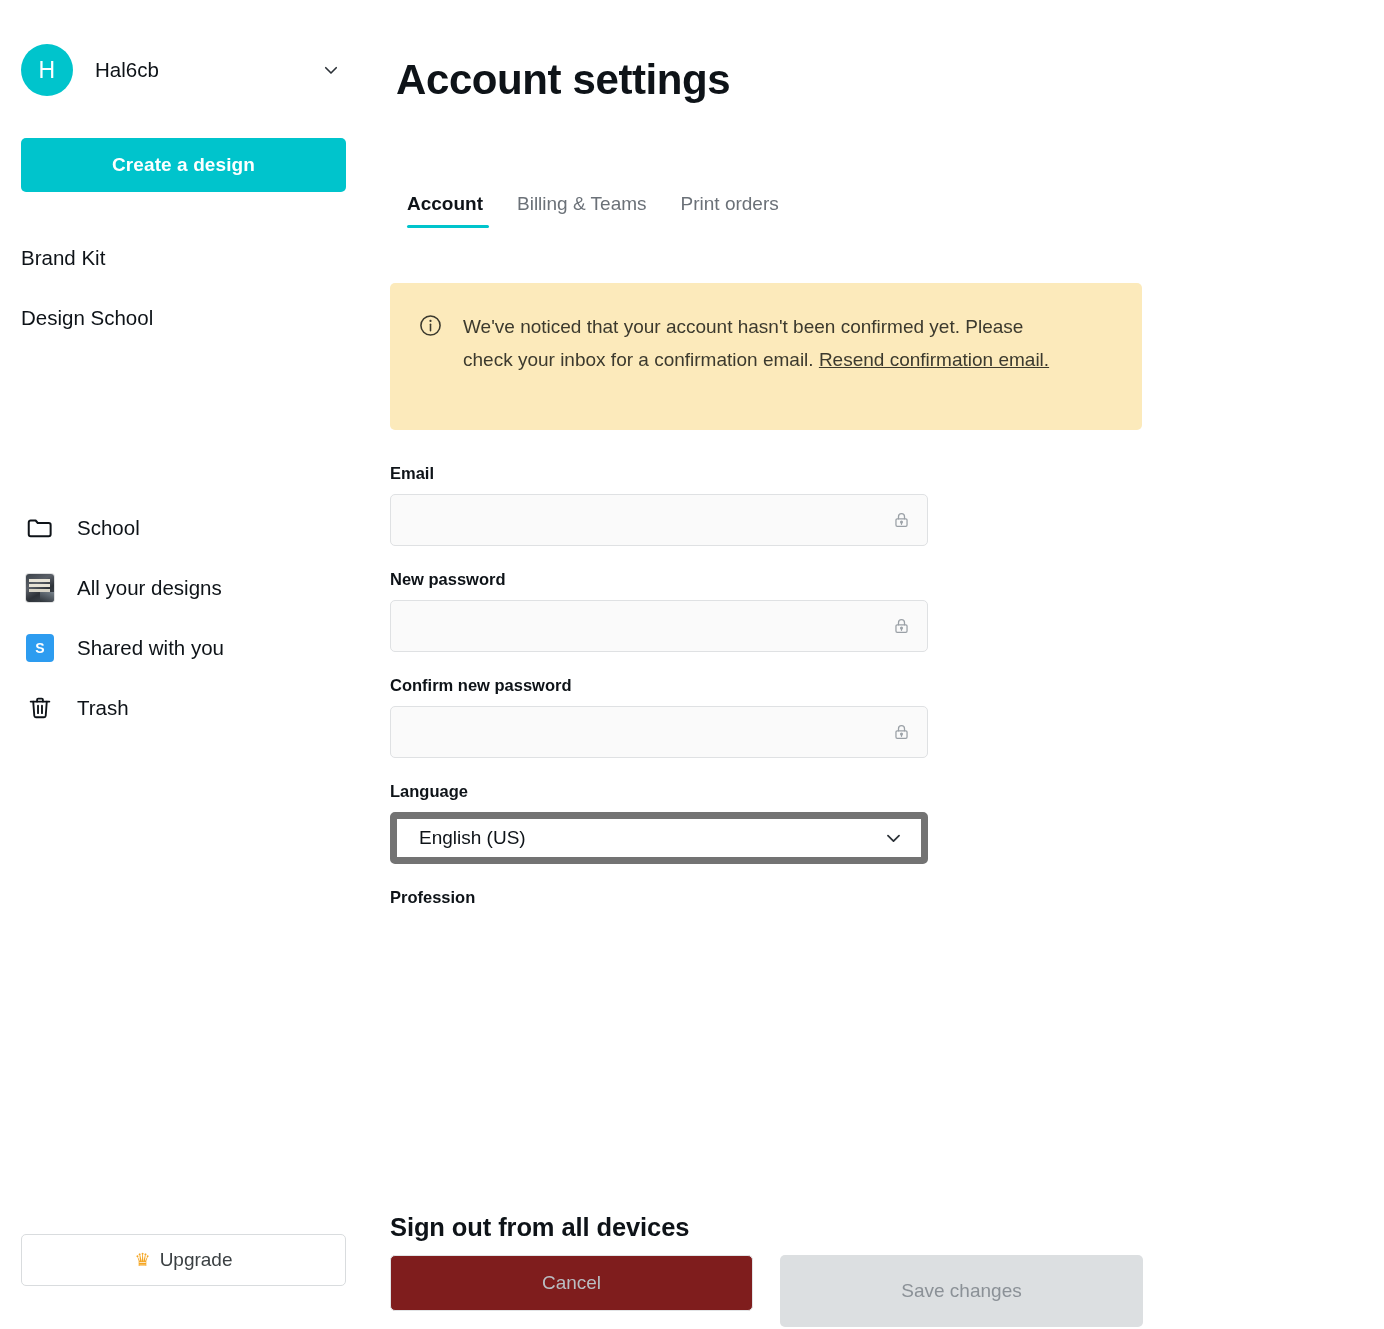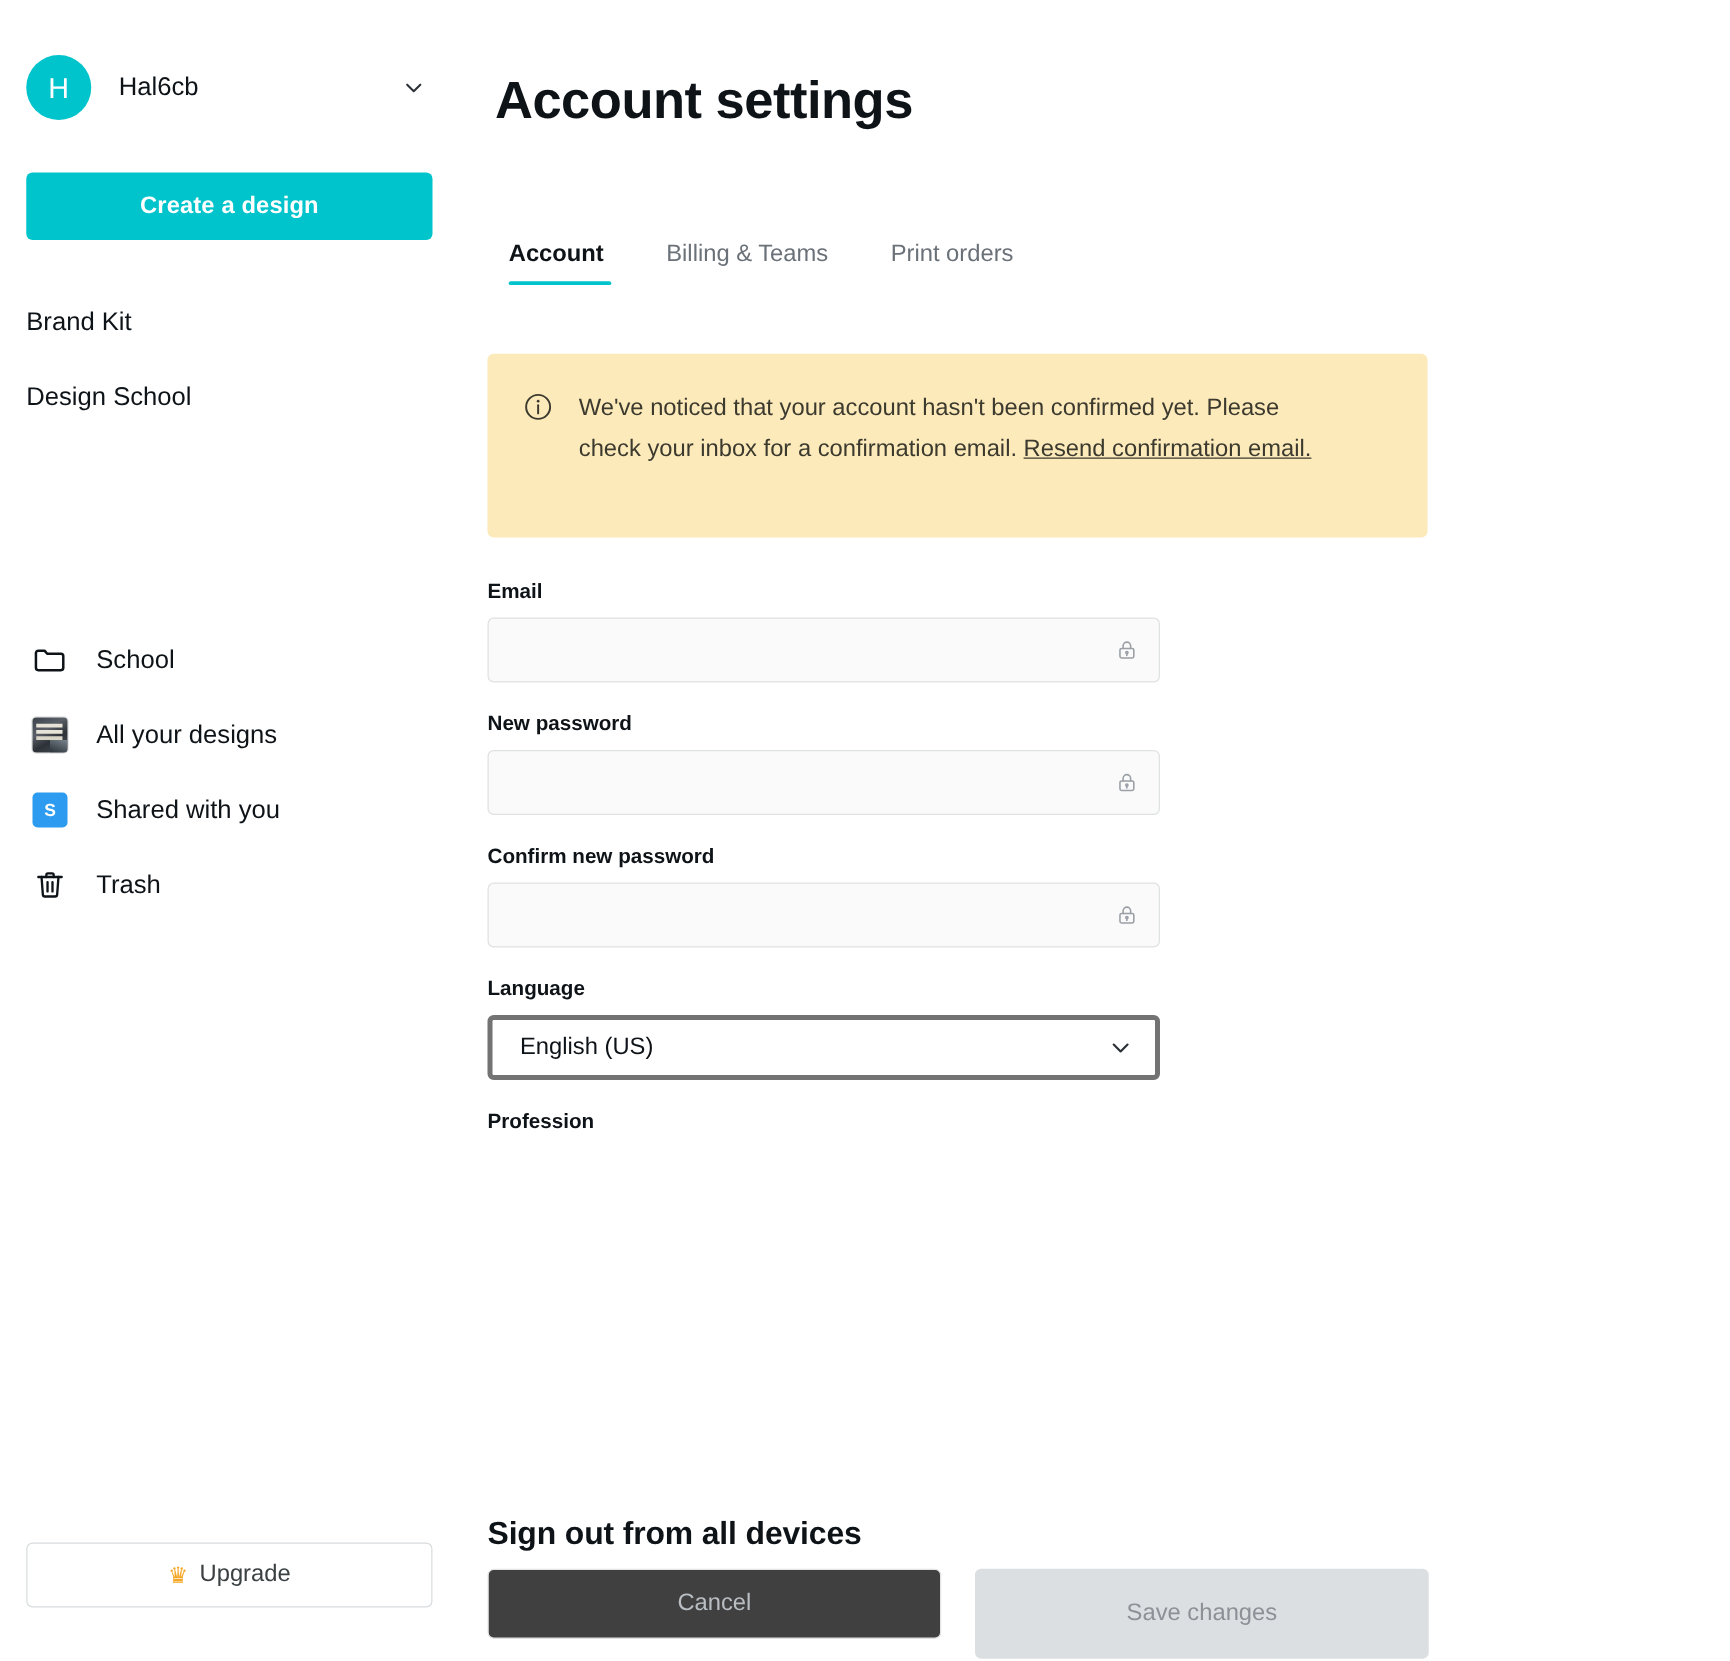--- a/index.html
+++ b/index.html
@@ -204,21 +204,21 @@
     color: #0e1318;
     letter-spacing: -.4px;
   }
 
   .tabs {
     position: absolute;
     left: 14px;
     top: 193px;
     display: flex;
     align-items: flex-end;
-    gap: 16px;
+    gap: 0;
   }
   .tab {
     position: relative;
     font-size: 19px;
     padding: 0 17px 13px 17px;
     color: #6b7178;
     cursor: pointer;
     white-space: nowrap;
   }
   .tab:first-child { padding-left: 11px; }
@@ -306,21 +306,21 @@
     height: 19px;
     color: #9aa0a6;
     pointer-events: none;
   }
   .lock-ico svg { display:block; }
 
   .select-box {
     position: relative;
     width: 538px;
     height: 52px;
-    border: 4px solid #737373;
+    border: 7px solid #737373;
     border-radius: 5px;
     background: #ffffff;
     display: flex;
     align-items: center;
     padding: 0 46px 0 22px;
     font-size: 19px;
     color: #0e1318;
     cursor: pointer;
   }
   .select-chev {
@@ -349,21 +349,21 @@
     left: 8px;
     top: 1255px;
     display: flex;
     gap: 27px;
   }
   .btn-cancel {
     width: 363px;
     height: 56px;
     border: 1px solid #e2e4e6;
     border-radius: 5px;
-    background: #404040;
+    background: #7f1d1d;
     color: #b9bec3;
     font-size: 19px;
     font-family: "Liberation Sans", sans-serif;
     cursor: default;
   }
   .btn-save {
     width: 363px;
     height: 72px;
     border: none;
     border-radius: 5px;

